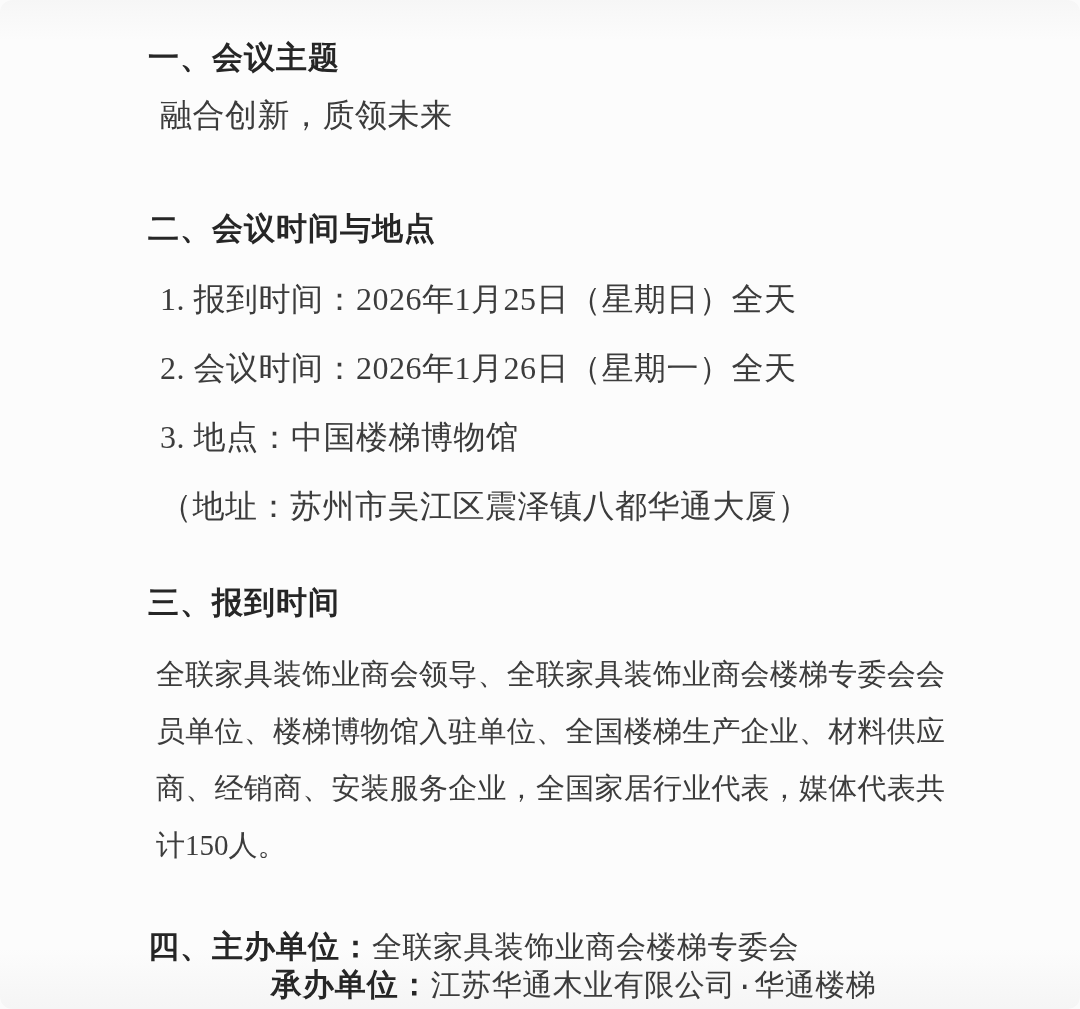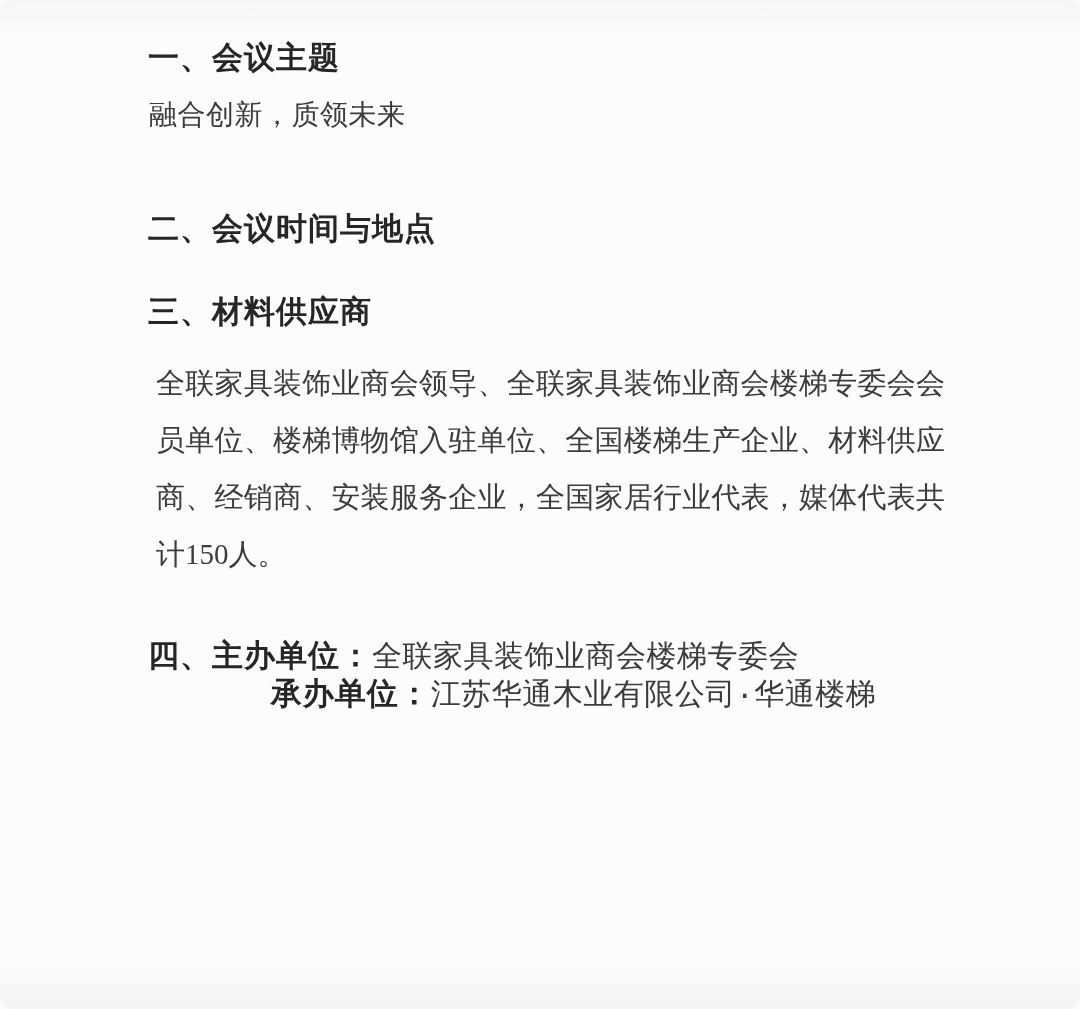--- a/index.html
+++ b/index.html
@@ -26,22 +26,22 @@
   }
   .heading {
     margin: 0 0 27px 0;
     font-size: 31px;
     line-height: 31px;
     font-weight: bold;
     letter-spacing: 1px;
     color: var(--heading);
   }
   .body-line {
-    margin: 1px;
-    font-size: 28px;
+    margin: 12px;
+    font-size: 32px;
     line-height: 30px;
     letter-spacing: 0.5px;
   }
   .sec-time { margin-top: 83px; }
   .time-items .body-line {
     line-height: 57px;
     letter-spacing: 0.5px;
   }
   .sec-attendees { margin-top: 52px; }
   .sec-attendees .heading { margin-bottom: 28px; }
@@ -74,24 +74,30 @@
 
 <div class="page">
 
   <section class="sec-theme">
     <h2 class="heading">一、会议主题</h2>
     <p class="body-line">融合创新，质领未来</p>
   </section>
 
   <section class="sec-time">
     <h2 class="heading">二、会议时间与地点</h2>
+    <div class="time-items">
+      <p class="body-line">1. 报到时间：2026年1月25日（星期日）全天</p>
+      <p class="body-line">2. 会议时间：2026年1月26日（星期一）全天</p>
+      <p class="body-line">3. 地点：中国楼梯博物馆</p>
+      <p class="body-line">（地址：苏州市吴江区震泽镇八都华通大厦）</p>
+    </div>
   </section>
 
   <section class="sec-attendees">
-    <h2 class="heading">三、材料供应商</h2>
+    <h2 class="heading">三、报到时间</h2>
     <p class="paragraph">全联家具装饰业商会领导、全联家具装饰业商会楼梯专委会会员单位、楼梯博物馆入驻单位、全国楼梯生产企业、材料供应商、经销商、安装服务企业，全国家居行业代表，媒体代表共计150人。</p>
   </section>
 
   <section class="sec-organizers">
     <p class="org-line">
       <span class="label">四、主办单位：</span><span>全联家具装饰业商会楼梯专委会</span>
     </p>
     <p class="org-line indent">
       <span class="label">承办单位：</span><span>江苏华通木业有限公司·华通楼梯</span>
     </p>

